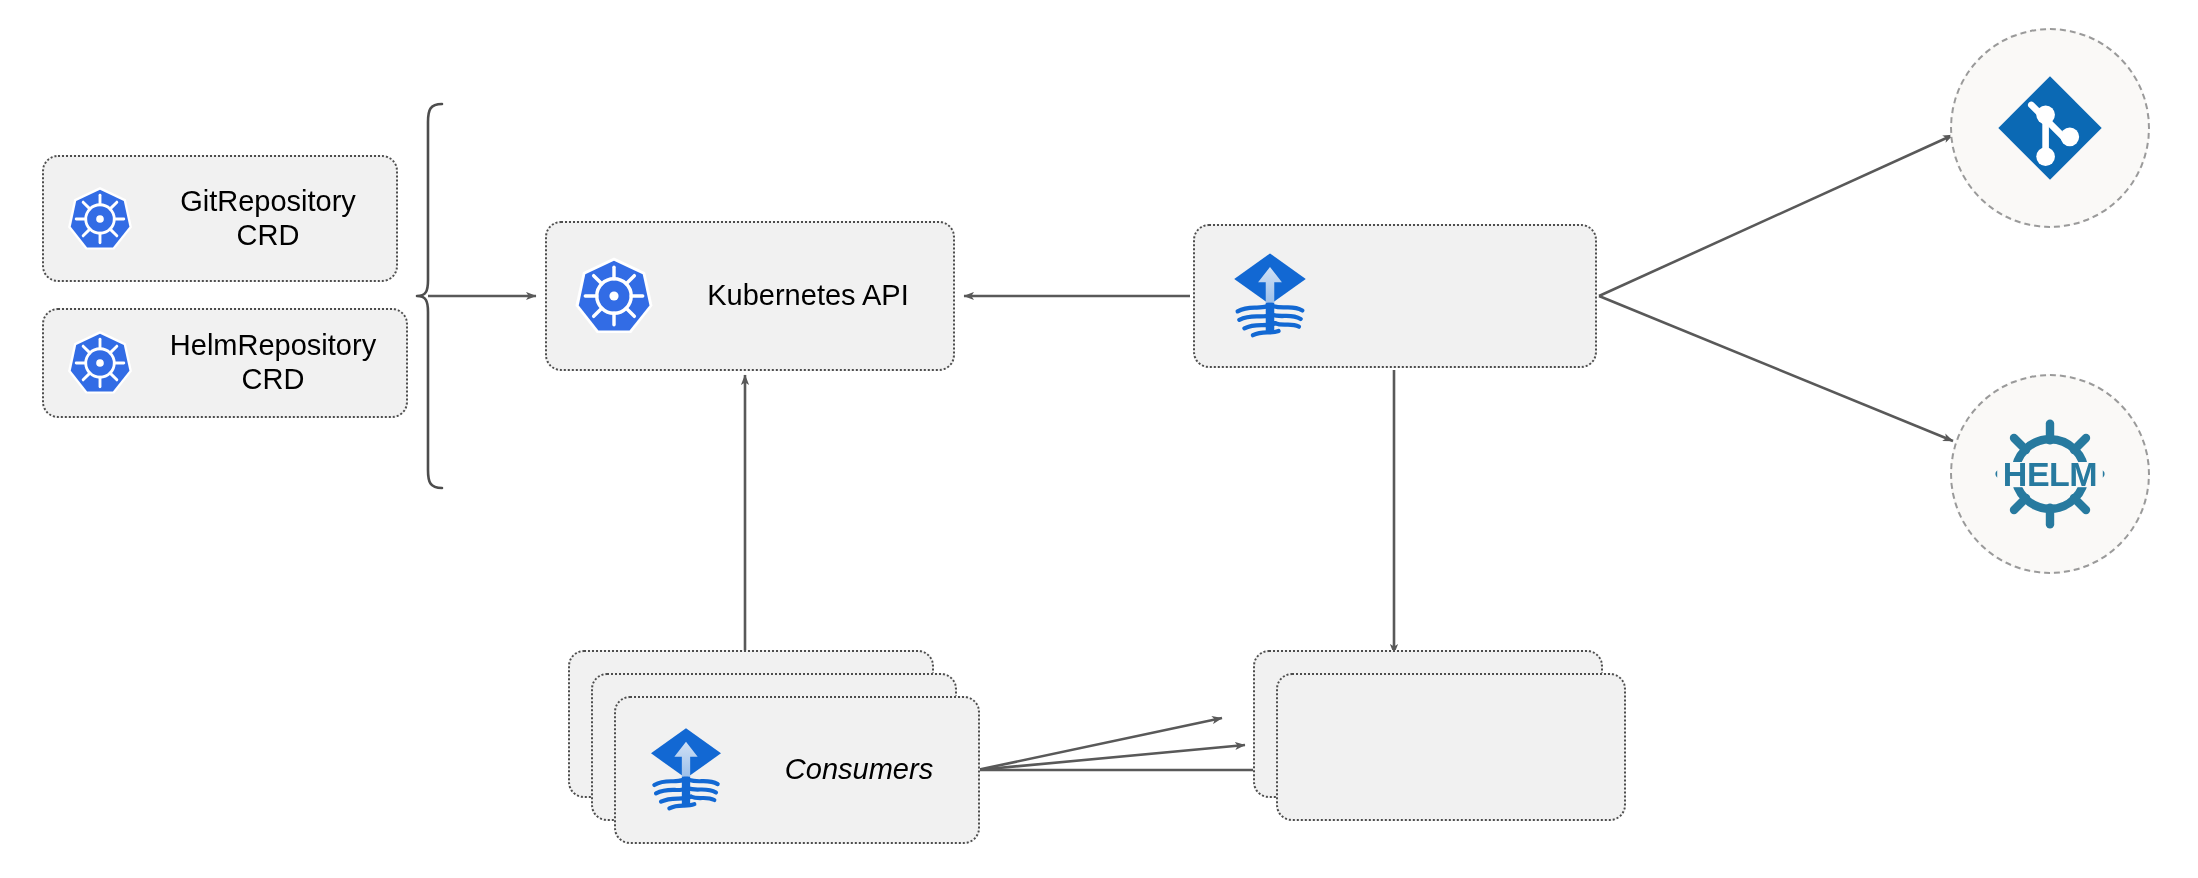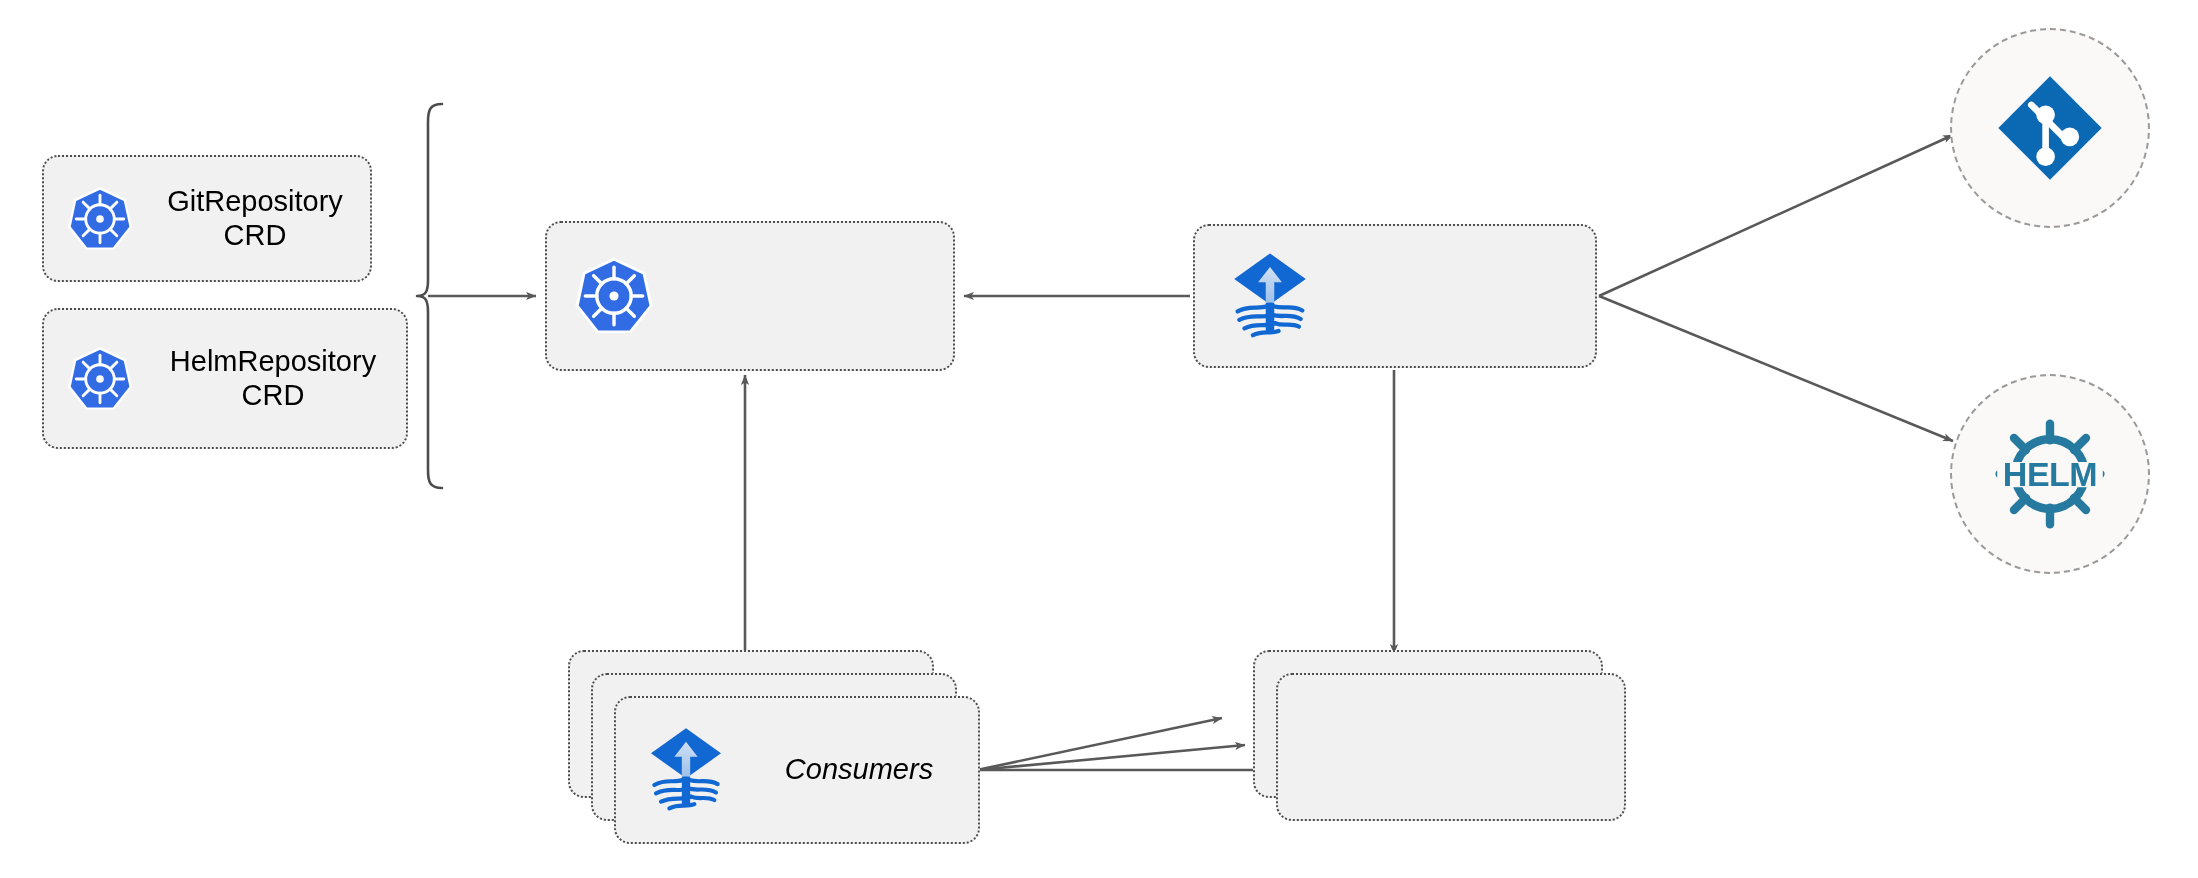--- a/index.html
+++ b/index.html
@@ -103,21 +103,21 @@
 
     <line x1="1394" y1="370" x2="1394" y2="654" stroke="#595959" stroke-width="2.6" marker-end="url(#arrowhead)"></line>
 
     <line x1="745" y1="650" x2="745" y2="375" stroke="#595959" stroke-width="2.6" marker-end="url(#arrowhead)"></line>
 
     <line x1="977" y1="770" x2="1222" y2="718" stroke="#595959" stroke-width="2.6" marker-end="url(#arrowhead)"></line>
     <line x1="977" y1="770" x2="1245" y2="745" stroke="#595959" stroke-width="2.6" marker-end="url(#arrowhead)"></line>
     <line x1="977" y1="770" x2="1268" y2="770" stroke="#595959" stroke-width="2.6" marker-end="url(#arrowhead)"></line>
   </svg>
 
-  <div class="node" style="left:42px; top:155px; width:330px; height:127px; padding-left:22px;">
+  <div class="node" style="left:42px; top:155px; width:356px; height:127px; padding-left:22px;">
     <span class="icon-wrap">
       <svg width="68" height="68" viewBox="0 0 100 100" xmlns="http://www.w3.org/2000/svg">
         <path d="M50 3 L88 21 L97 62 L71 95 L29 95 L3 62 L12 21 Z" fill="#ffffff"></path>
         <path d="M50 7 L85 23.5 L93.3 61.5 L69 92 L31 92 L7 61.5 L15 23.5 Z" fill="#326ce5"></path>
         <g stroke="#ffffff" stroke-width="4.2" stroke-linecap="round" fill="none">
           <circle cx="50" cy="50" r="21"></circle>
           <line x1="50" y1="15" x2="50" y2="29"></line>
           <line x1="50" y1="71" x2="50" y2="85"></line>
           <line x1="15" y1="50" x2="29" y2="50"></line>
           <line x1="71" y1="50" x2="85" y2="50"></line>
@@ -126,21 +126,21 @@
           <line x1="74.8" y1="25.2" x2="64.9" y2="35.1"></line>
           <line x1="35.1" y1="64.9" x2="25.2" y2="74.8"></line>
         </g>
         <circle cx="50" cy="50" r="5.6" fill="#ffffff"></circle>
       </svg>
     </span>
     <span class="node-label" style="flex:1; margin-left:6px;">GitRepository
 CRD</span>
   </div>
 
-  <div class="node" style="left:42px; top:308px; width:366px; height:141px; padding-left:22px;">
+  <div class="node" style="left:42px; top:308px; width:366px; height:110px; padding-left:22px;">
     <span class="icon-wrap">
       <svg width="68" height="68" viewBox="0 0 100 100" xmlns="http://www.w3.org/2000/svg">
         <path d="M50 3 L88 21 L97 62 L71 95 L29 95 L3 62 L12 21 Z" fill="#ffffff"></path>
         <path d="M50 7 L85 23.5 L93.3 61.5 L69 92 L31 92 L7 61.5 L15 23.5 Z" fill="#326ce5"></path>
         <g stroke="#ffffff" stroke-width="4.2" stroke-linecap="round" fill="none">
           <circle cx="50" cy="50" r="21"></circle>
           <line x1="50" y1="15" x2="50" y2="29"></line>
           <line x1="50" y1="71" x2="50" y2="85"></line>
           <line x1="15" y1="50" x2="29" y2="50"></line>
           <line x1="71" y1="50" x2="85" y2="50"></line>
@@ -168,20 +168,21 @@
           <line x1="15" y1="50" x2="29" y2="50"></line>
           <line x1="71" y1="50" x2="85" y2="50"></line>
           <line x1="25.2" y1="25.2" x2="35.1" y2="35.1"></line>
           <line x1="64.9" y1="64.9" x2="74.8" y2="74.8"></line>
           <line x1="74.8" y1="25.2" x2="64.9" y2="35.1"></line>
           <line x1="35.1" y1="64.9" x2="25.2" y2="74.8"></line>
         </g>
         <circle cx="50" cy="50" r="5.6" fill="#ffffff"></circle>
       </svg>
     </span>
+    <span class="node-label" style="flex:1; margin-left:8px;">Kubernetes API</span>
   </div>
 
   <div class="node" style="left:1193px; top:224px; width:404px; height:144px; padding-left:32px;">
     <span class="icon-wrap">
       <svg width="86" height="92" viewBox="0 0 100 108" xmlns="http://www.w3.org/2000/svg">
         <defs>
           <linearGradient id="fluxArrowGrad1" x1="0" y1="0" x2="0" y2="1">
             <stop offset="0%" stop-color="#cfe0f5"></stop>
             <stop offset="100%" stop-color="#9dc0ea"></stop>
           </linearGradient>

